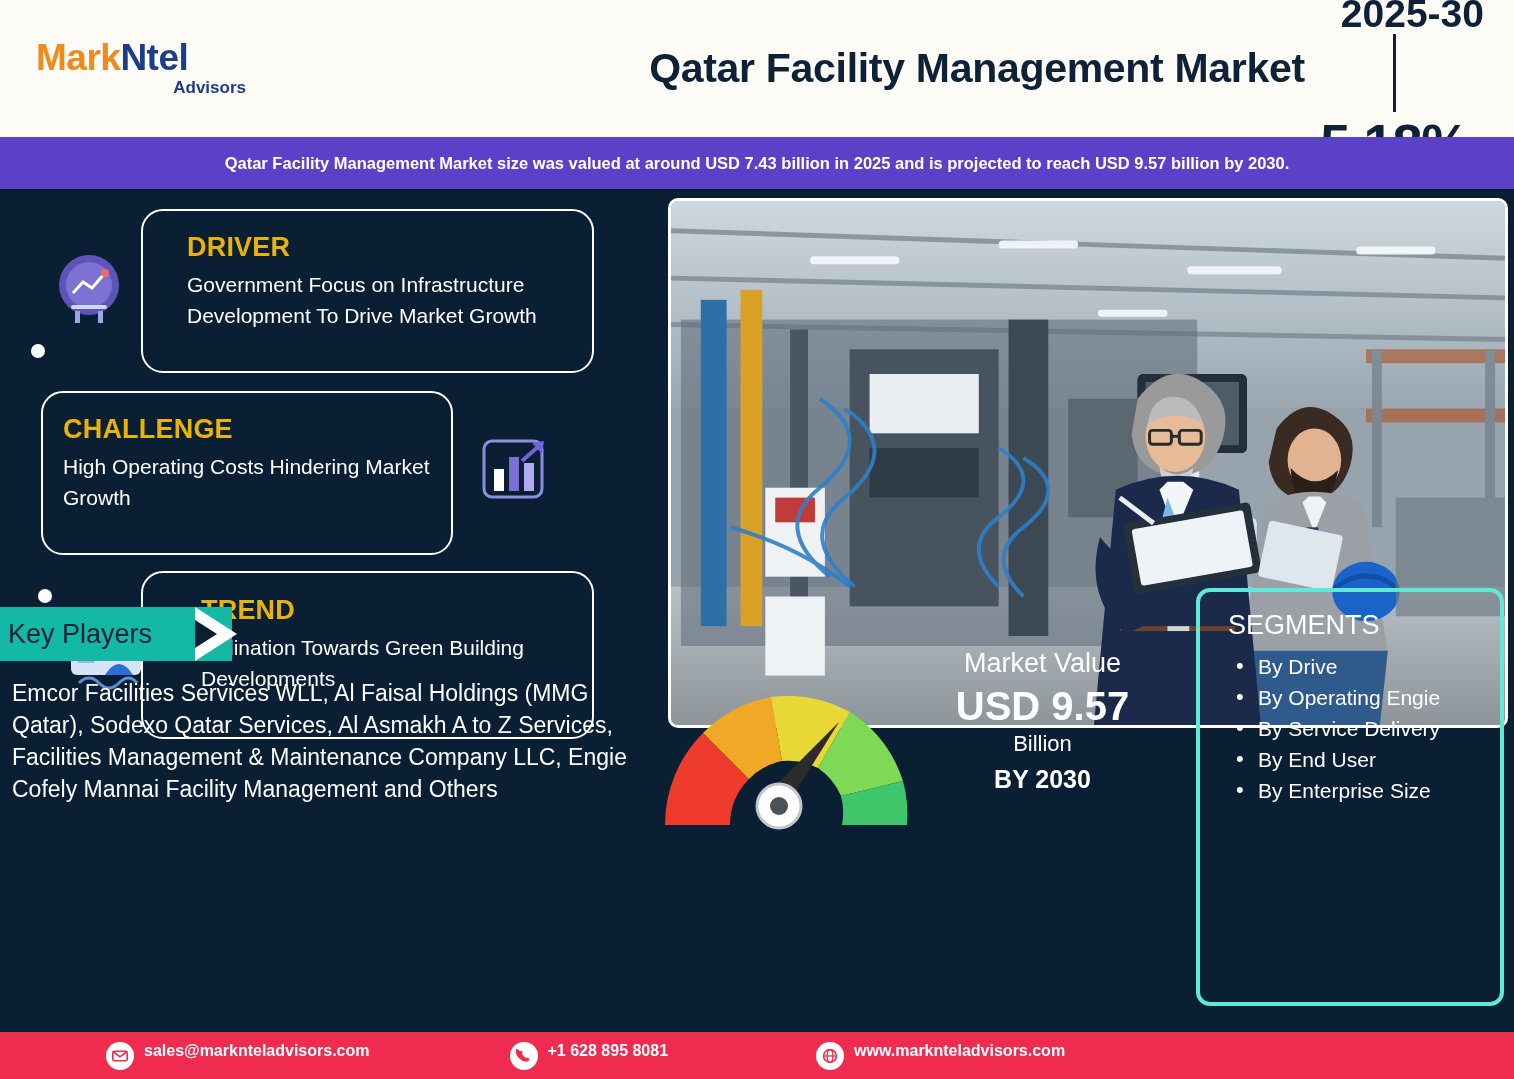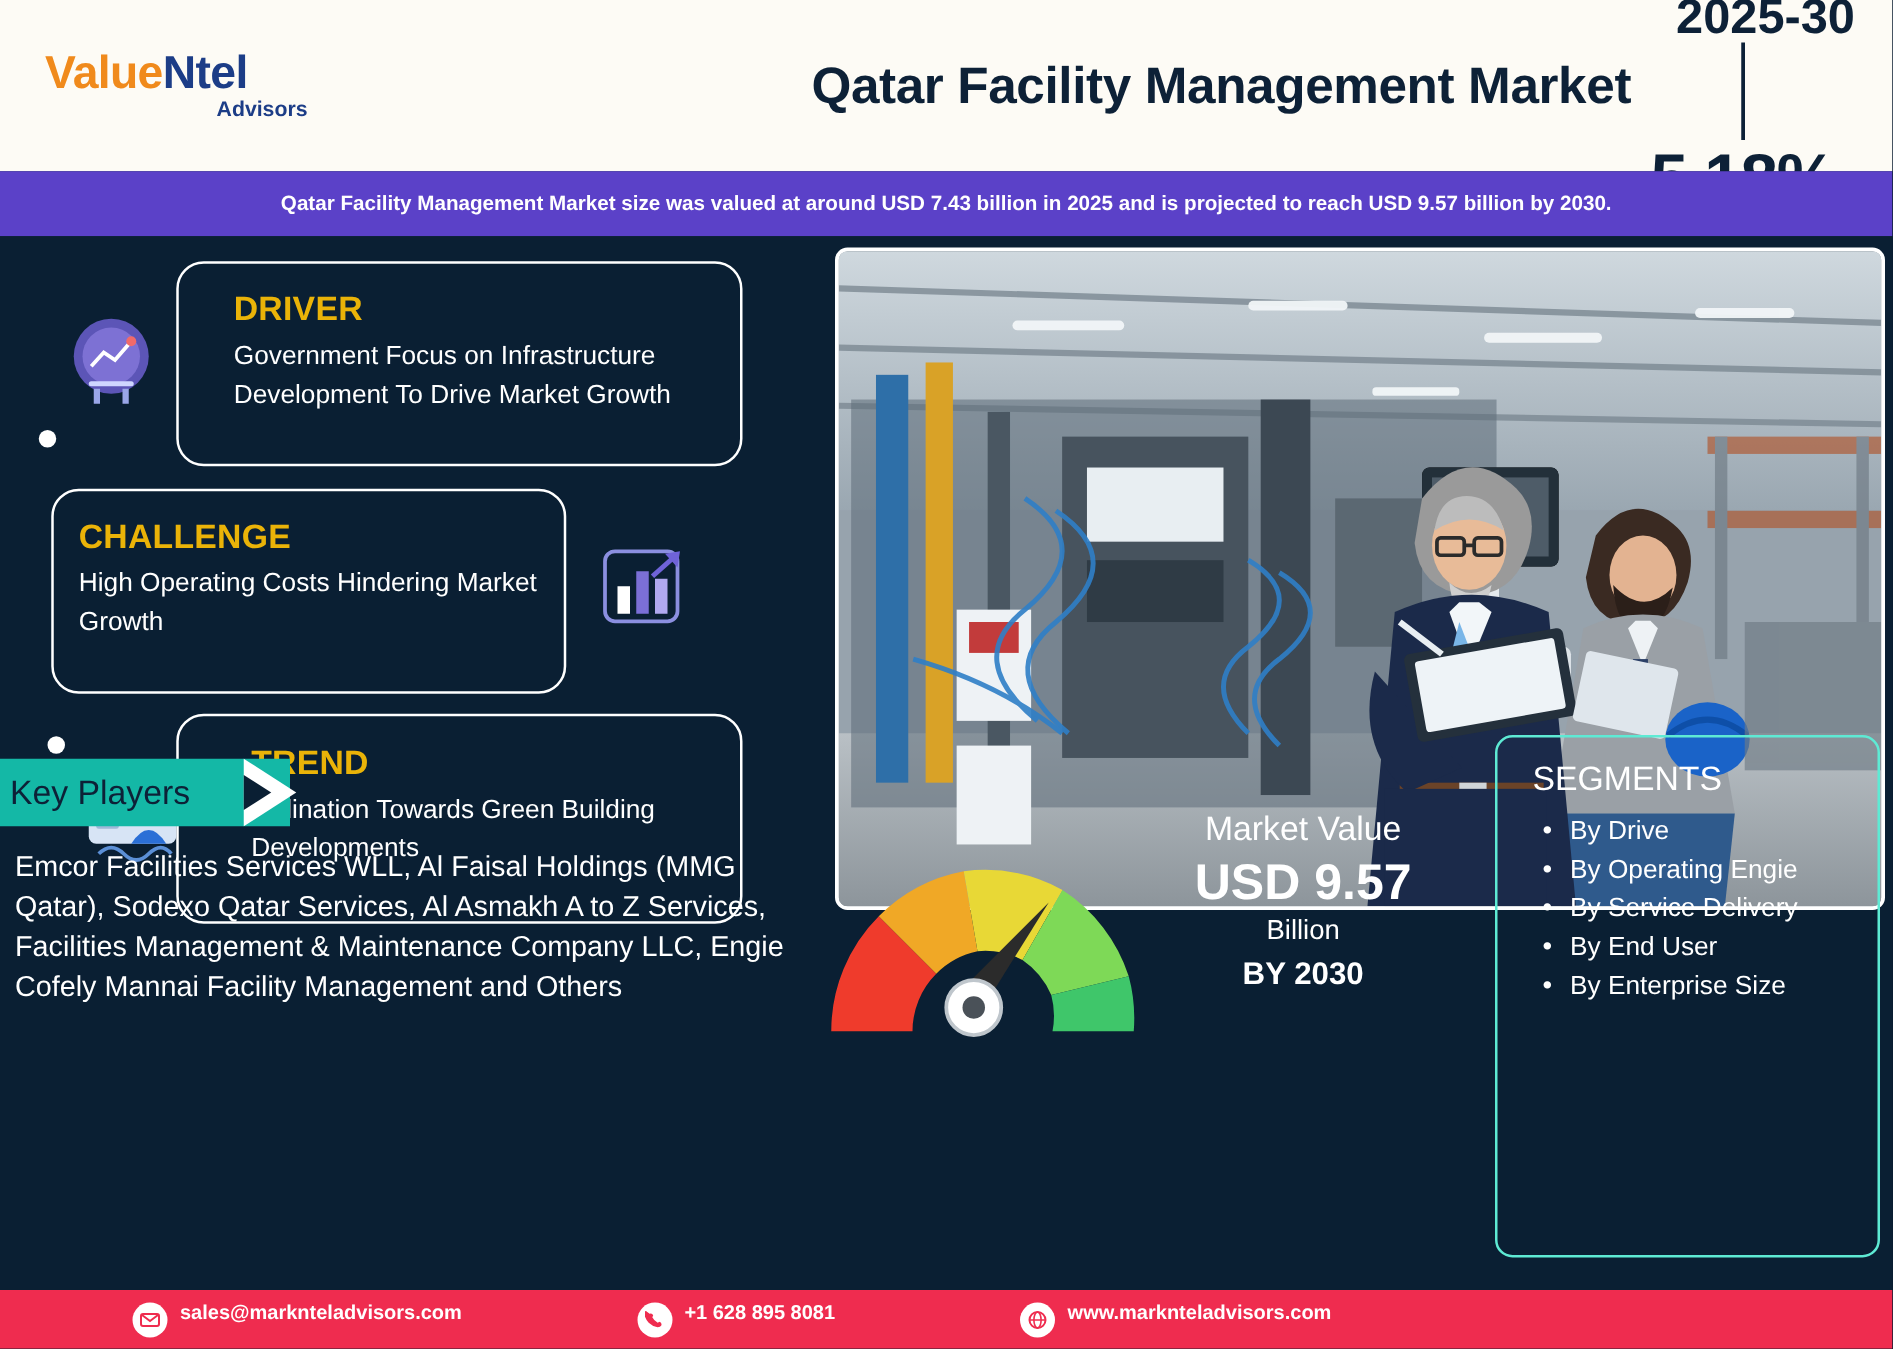--- a/index.html
+++ b/index.html
@@ -122,21 +122,21 @@
   .gauge { position: absolute; left: 645px; top: 660px; width: 300px; height: 180px; }
   .market-value { position: absolute; left: 935px; top: 648px; width: 215px; text-align: center; color: #ffffff; }
   .mv-title { font-size: 27px; margin-bottom: 4px; }
   .mv-amount { font-size: 40px; font-weight: bold; line-height: 1.15; }
   .mv-unit { font-size: 22px; margin-top: 2px; }
   .mv-year { font-size: 25px; font-weight: bold; margin-top: 8px; }
 
   
   .segments {
     position: absolute; left: 1196px; top: 588px; width: 308px; height: 418px;
-    border: 2px solid #5eead4; border-radius: 14px;
+    border: 4px solid #5eead4; border-radius: 14px;
   }
   .segments-title { color: #ffffff; font-size: 27px; margin: 18px 0 10px 28px; }
   .segments ul { list-style: none; margin: 0 0 0 34px; }
   .segments li { color: #ffffff; font-size: 21px; line-height: 1.48; position: relative; padding-left: 24px; }
   .segments li::before { content: "\2022"; position: absolute; left: 2px; top: -1px; font-size: 22px; }
 
   
   .footer {
     position: absolute; left: 0; top: 1032px; width: 1514px; height: 47px;
     background: #ef2c4f;
@@ -151,21 +151,21 @@
   #footer-phone { margin-left: 140px; }
   #footer-web { margin-left: 148px; }
 </style>
 </head>
 <body>
 
 <div class="page">
 
   <div class="header">
     <div class="logo">
-      <div class="logo-main"><span class="logo-mark">Value</span><span class="logo-ntel">Ntel</span></div>
+      <div class="logo-main"><span class="logo-mark">Mark</span><span class="logo-ntel">Ntel</span></div>
       <div class="logo-sub">Advisors</div>
     </div>
 
     <div class="header-title">Qatar Facility Management Market</div>
 
     <div class="cagr-block">
       <div class="cagr-left">
         <span class="cagr-icon">
           <svg viewBox="0 0 32 32" width="32" height="32">
             <rect x="3" y="18" width="6" height="11" rx="1.5" fill="#e8604c"></rect>

